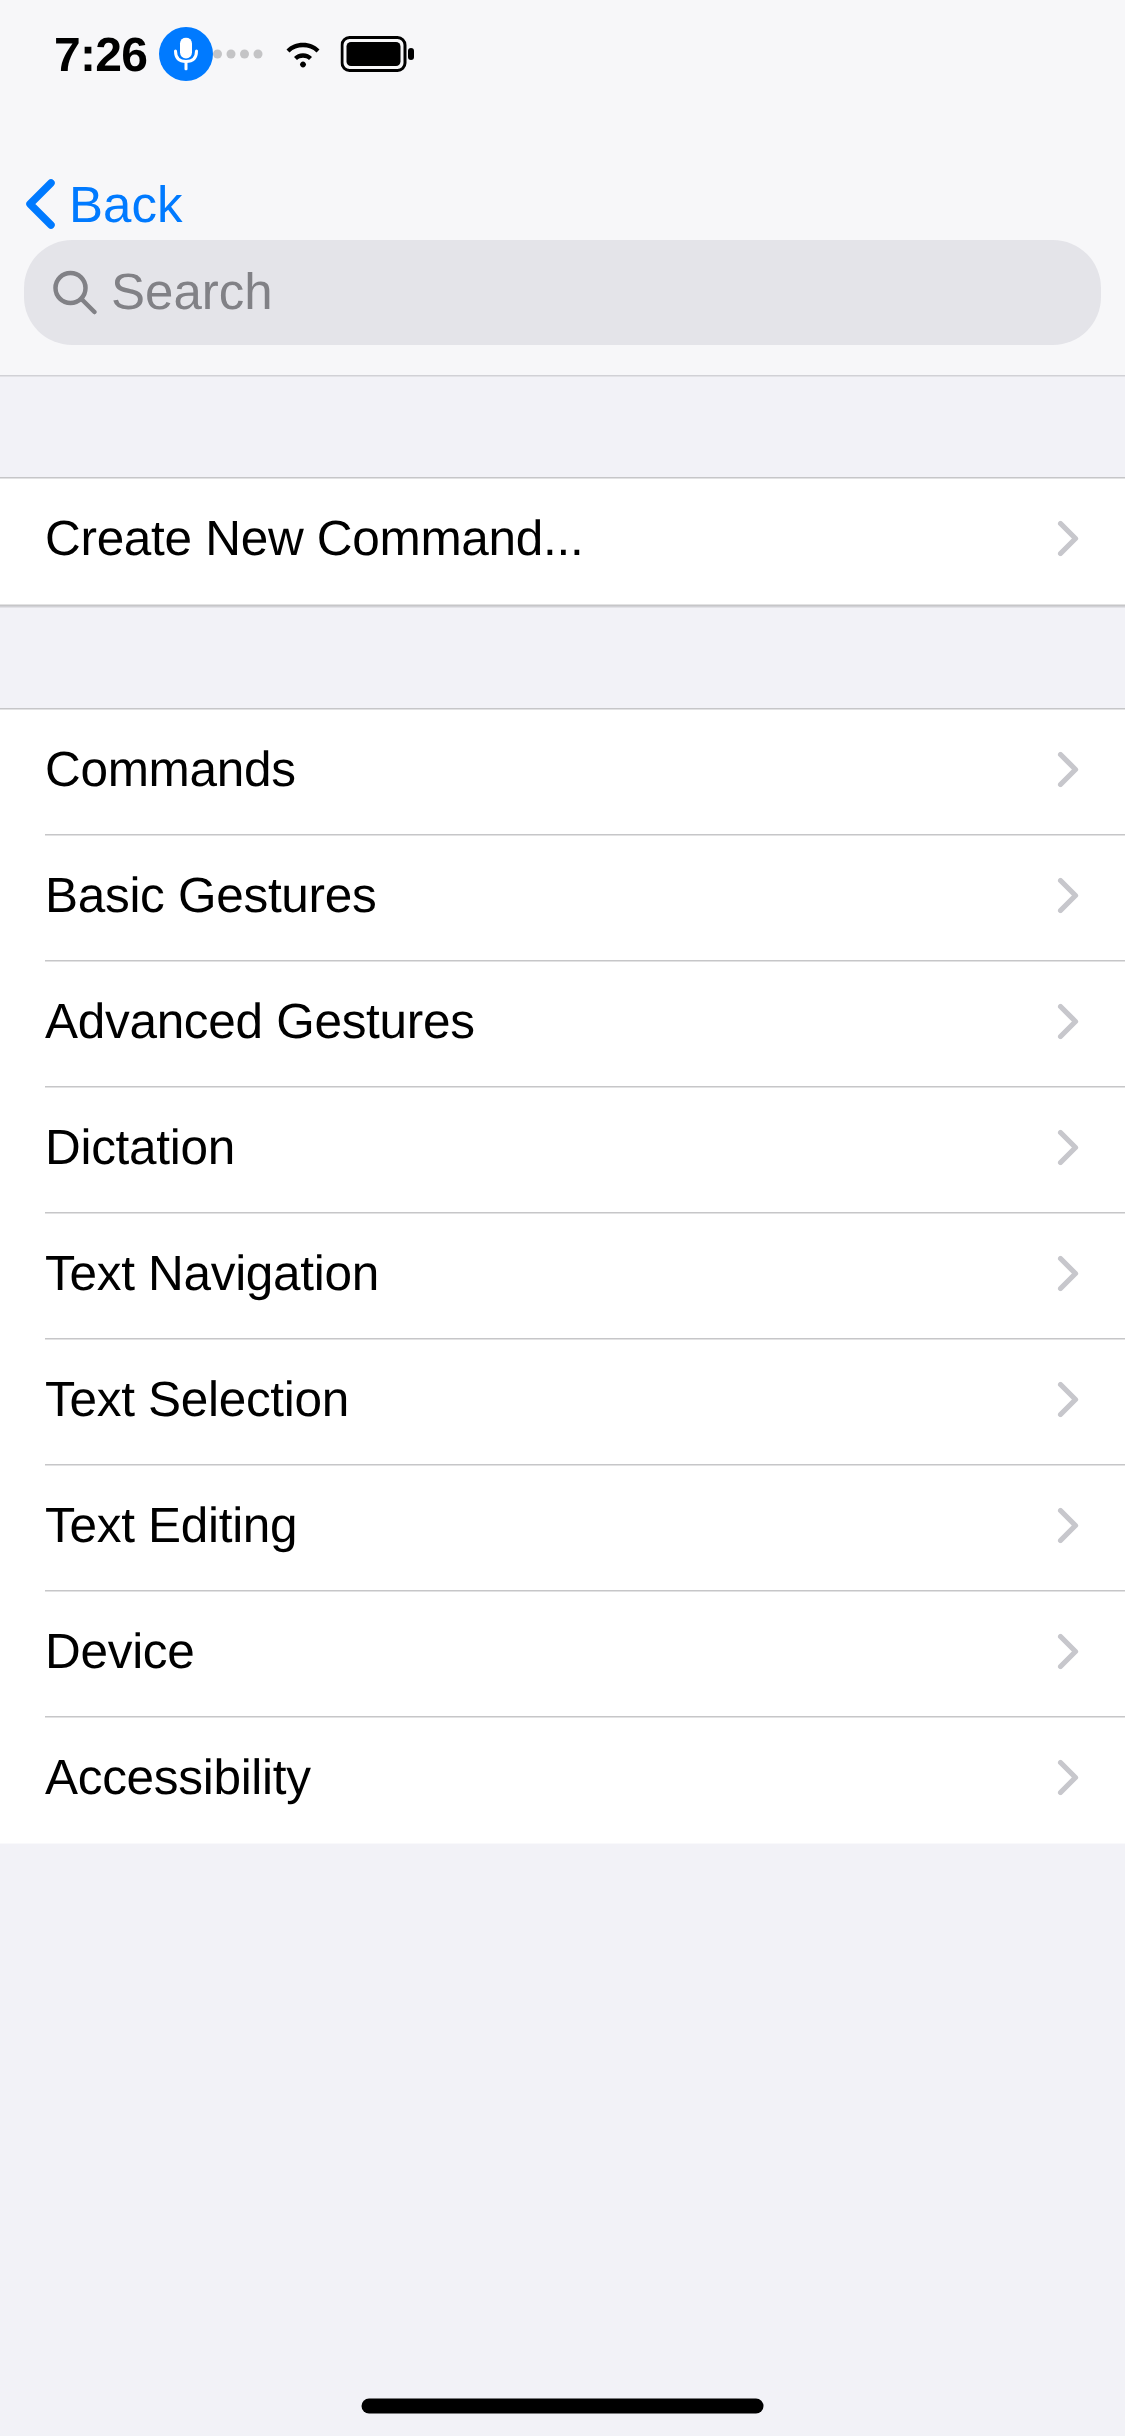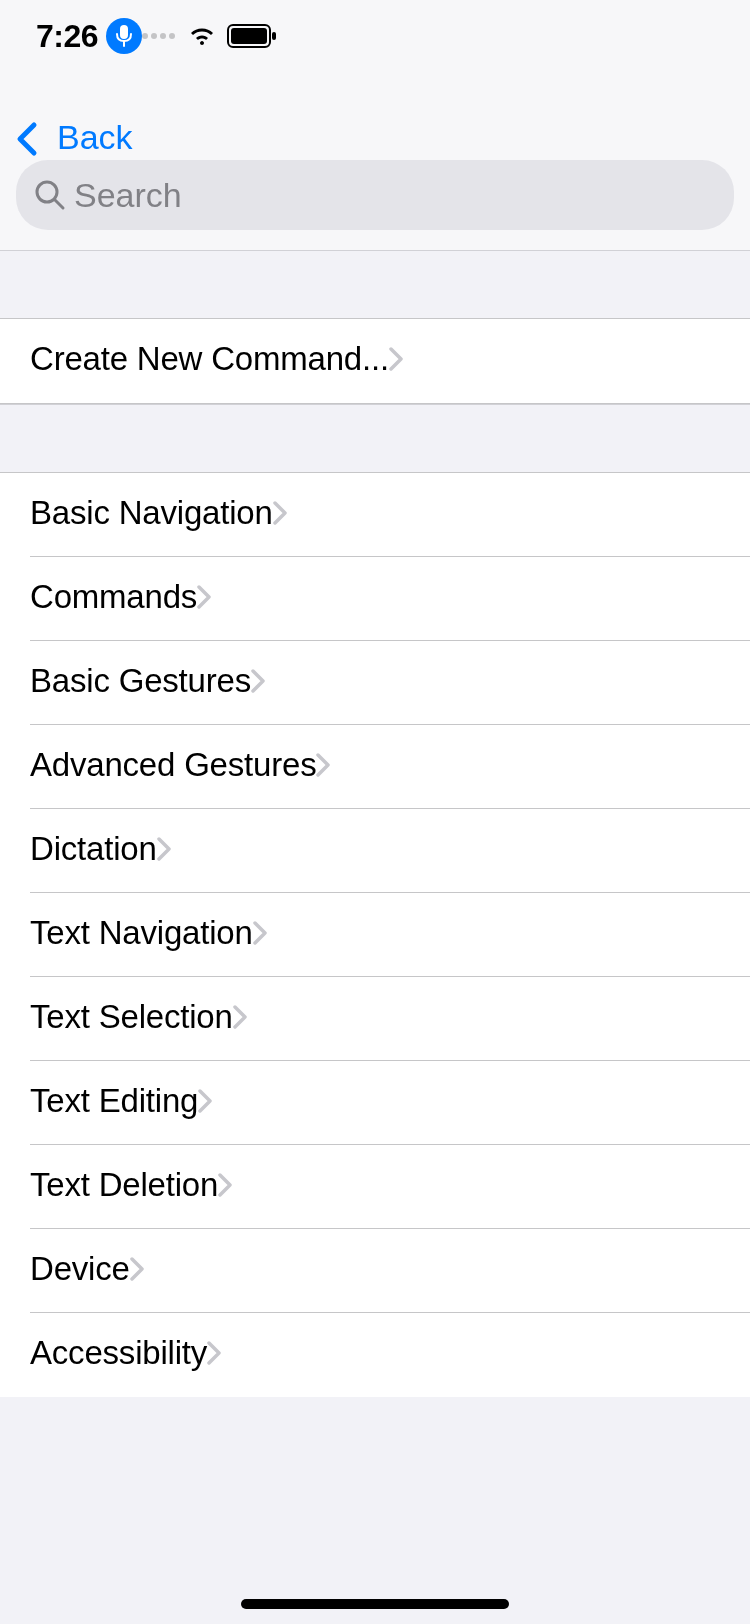--- a/index.html
+++ b/index.html
@@ -88,24 +88,24 @@
     
     .nav-top {
       height: 62px;
       display: flex;
       align-items: center;
       position: relative;
     }
     
     .back-button {
       display: flex;
-      align-items: flex-end;
+      align-items: flex-start;
       color: #007aff;
       font-size: 34px;
-      gap: 19px;
+      gap: 8px;
       margin-top: 32px;
     }
     
     .nav-title {
       position: absolute;
       left: 50%;
       transform: translateX(-50%);
       font-size: 34px;
       font-weight: 600;
       color: #000;
@@ -157,20 +157,21 @@
     
     .list-group {
       background: #fff;
       border-top: 1px solid #c6c6c8;
       border-bottom: 1px solid #c6c6c8;
     }
     
     .list-item {
       display: flex;
       align-items: center;
+      justify-content: space-between;
       padding: 0 30px 4px 30px;
       height: 84px;
       position: relative;
     }
     
     .list-item::after {
       content: '';
       position: absolute;
       bottom: 0;
       left: 30px;
@@ -273,26 +274,20 @@
     <svg class="chevron" viewBox="0 0 15 24" fill="none">
       <path d="M2 2 L12 12 L2 22" stroke="#c7c7cc" stroke-width="3.5" stroke-linecap="round" stroke-linejoin="round"></path>
     </svg>
   </div>
 </div>
 
 <div class="spacer"></div>
 
 <div class="list-group" id="categories-list">
     <div class="list-item">
-      <span class="label">Basic Navigation</span>
-      <svg class="chevron" viewBox="0 0 15 24" fill="none">
-        <path d="M2 2 L12 12 L2 22" stroke="#c7c7cc" stroke-width="3.5" stroke-linecap="round" stroke-linejoin="round"></path>
-      </svg>
-    </div>
-    <div class="list-item">
       <span class="label">Commands</span>
       <svg class="chevron" viewBox="0 0 15 24" fill="none">
         <path d="M2 2 L12 12 L2 22" stroke="#c7c7cc" stroke-width="3.5" stroke-linecap="round" stroke-linejoin="round"></path>
       </svg>
     </div>
     <div class="list-item">
       <span class="label">Basic Gestures</span>
       <svg class="chevron" viewBox="0 0 15 24" fill="none">
         <path d="M2 2 L12 12 L2 22" stroke="#c7c7cc" stroke-width="3.5" stroke-linecap="round" stroke-linejoin="round"></path>
       </svg>
@@ -321,26 +316,20 @@
         <path d="M2 2 L12 12 L2 22" stroke="#c7c7cc" stroke-width="3.5" stroke-linecap="round" stroke-linejoin="round"></path>
       </svg>
     </div>
     <div class="list-item">
       <span class="label">Text Editing</span>
       <svg class="chevron" viewBox="0 0 15 24" fill="none">
         <path d="M2 2 L12 12 L2 22" stroke="#c7c7cc" stroke-width="3.5" stroke-linecap="round" stroke-linejoin="round"></path>
       </svg>
     </div>
     <div class="list-item">
-      <span class="label">Text Deletion</span>
-      <svg class="chevron" viewBox="0 0 15 24" fill="none">
-        <path d="M2 2 L12 12 L2 22" stroke="#c7c7cc" stroke-width="3.5" stroke-linecap="round" stroke-linejoin="round"></path>
-      </svg>
-    </div>
-    <div class="list-item">
       <span class="label">Device</span>
       <svg class="chevron" viewBox="0 0 15 24" fill="none">
         <path d="M2 2 L12 12 L2 22" stroke="#c7c7cc" stroke-width="3.5" stroke-linecap="round" stroke-linejoin="round"></path>
       </svg>
     </div>
     <div class="list-item">
       <span class="label">Accessibility</span>
       <svg class="chevron" viewBox="0 0 15 24" fill="none">
         <path d="M2 2 L12 12 L2 22" stroke="#c7c7cc" stroke-width="3.5" stroke-linecap="round" stroke-linejoin="round"></path>
       </svg>

